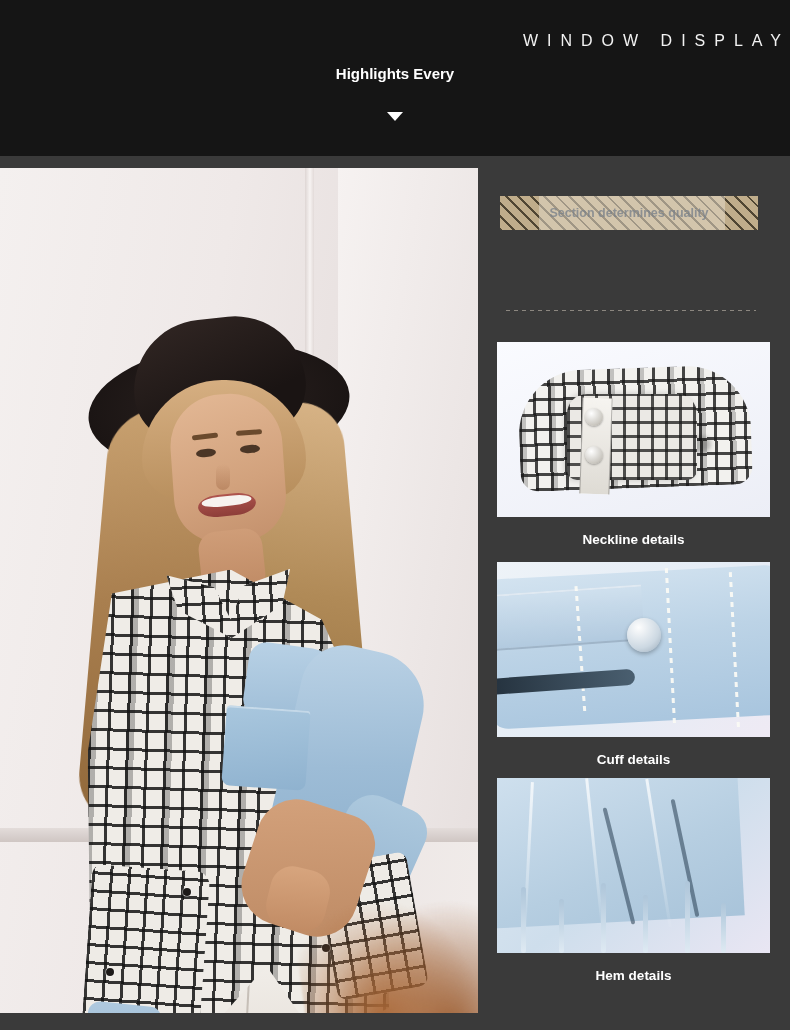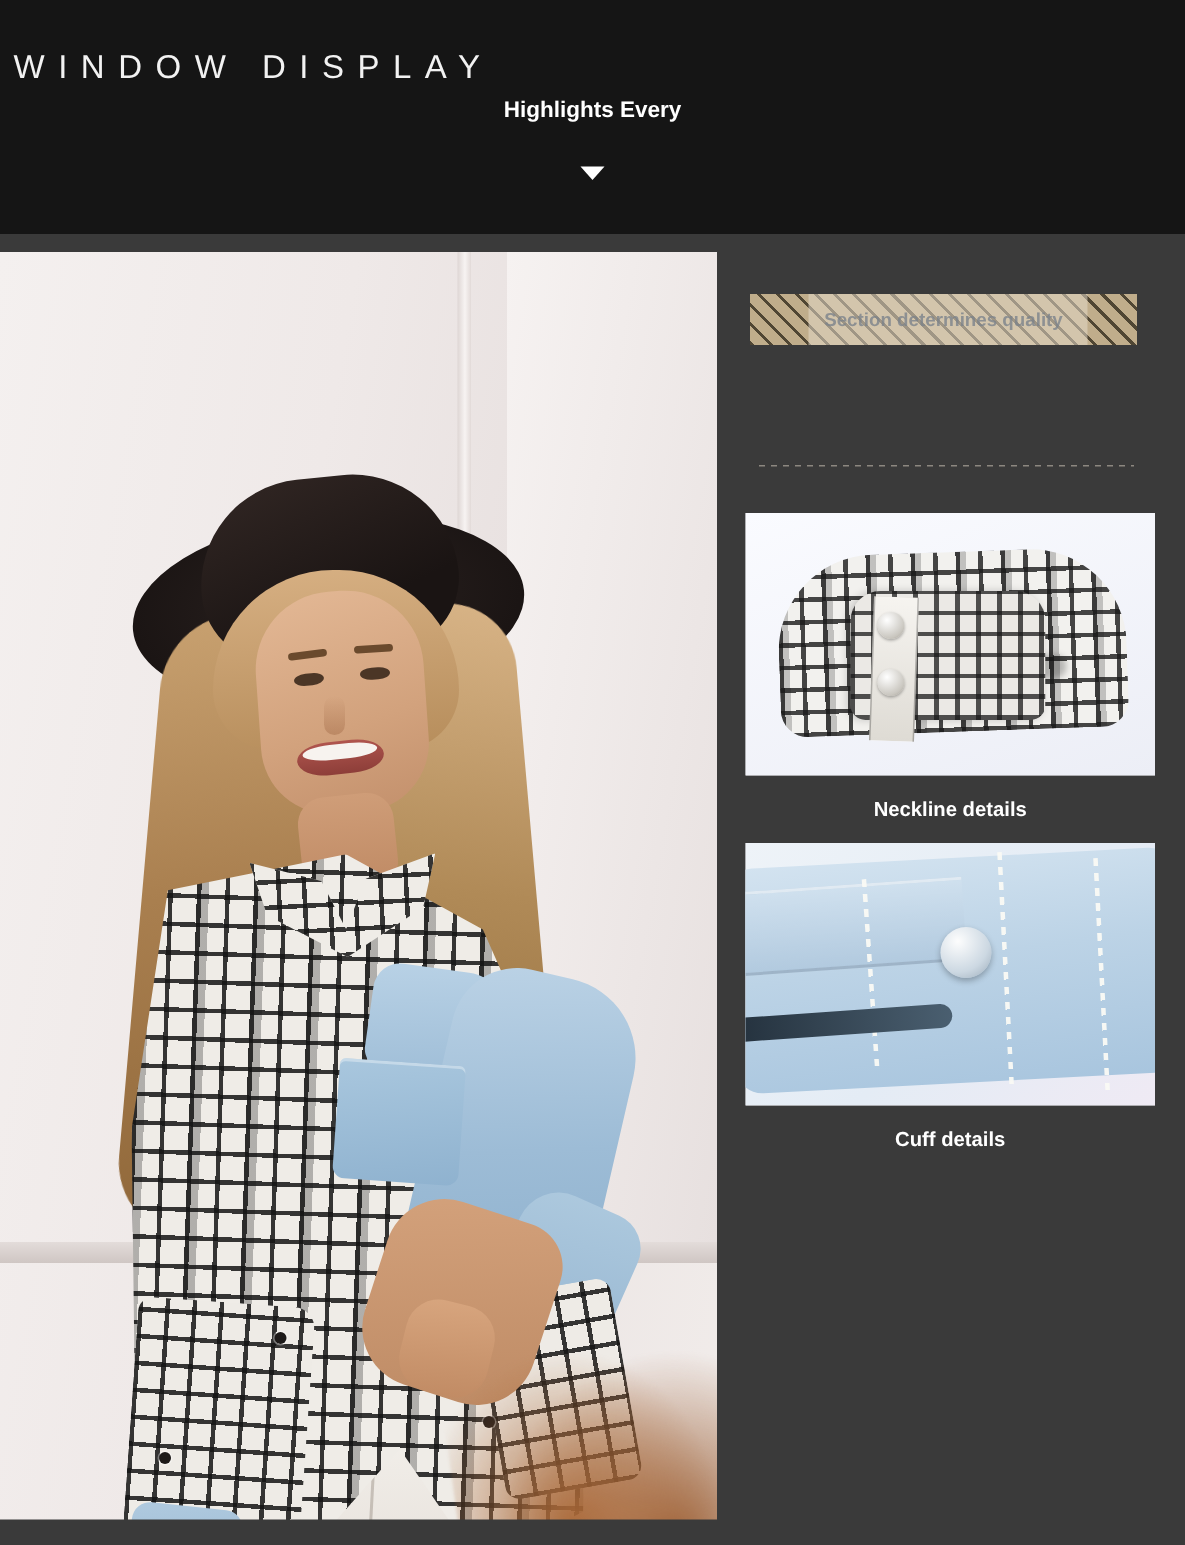--- a/index.html
+++ b/index.html
@@ -23,23 +23,23 @@
   .banner {
     position:absolute;
     left:0; top:0;
     width:790px; height:156px;
     background:#151515;
   }
   .banner-title {
     position:absolute;
     left:0; top:32px;
     width:790px;
-    text-align:left;
+    text-align:right;
     color:#f2f2f2;
-    font-size:22px;
+    font-size:16px;
     font-weight:400;
     letter-spacing:9px;
     text-indent:9px;
     font-family:"Liberation Sans", sans-serif;
   }
   .banner-sub {
     position:absolute;
     left:0; top:65px;
     width:790px;
     text-align:center;
@@ -531,18 +531,36 @@
           <div class="cf-band"></div>
           <div class="cf-seam" style="left:82px; top:24px; height:130px; transform:rotate(-4deg);"></div>
           <div class="cf-seam" style="left:172px; top:6px; height:160px; transform:rotate(-3deg);"></div>
           <div class="cf-seam" style="left:236px; top:10px; height:160px; transform:rotate(-3deg);"></div>
           <div class="cf-btn"></div>
           <div class="cf-dark"></div>
         </div>
         <div class="detail-cap">Cuff details</div>
       </div>
 
+      <div class="detail-block" style="top:622px;">
+        <div class="detail-img">
+          <div class="hm-bg"></div>
+          <div class="hm-fabric"></div>
+          <div class="hm-crease" style="left:30px; top:4px; transform:rotate(3deg);"></div>
+          <div class="hm-crease" style="left:96px; top:0; transform:rotate(-6deg);"></div>
+          <div class="hm-crease" style="left:160px; top:0; transform:rotate(-9deg);"></div>
+          <div class="hm-dark" style="left:120px; top:28px; height:120px; transform:rotate(-14deg);"></div>
+          <div class="hm-dark" style="left:186px; top:20px; height:120px; transform:rotate(-12deg);"></div>
+          <div class="hm-fray" style="left:24px;"></div>
+          <div class="hm-fray" style="left:62px; height:54px;"></div>
+          <div class="hm-fray" style="left:104px; height:70px;"></div>
+          <div class="hm-fray" style="left:146px; height:58px;"></div>
+          <div class="hm-fray" style="left:188px; height:72px;"></div>
+          <div class="hm-fray" style="left:224px; height:50px;"></div>
+        </div>
+        <div class="detail-cap">Hem details</div>
+      </div>
 
     </div>
   </div>
 
   <div class="bottom-band"></div>
 </div>
 
 </body></html>

